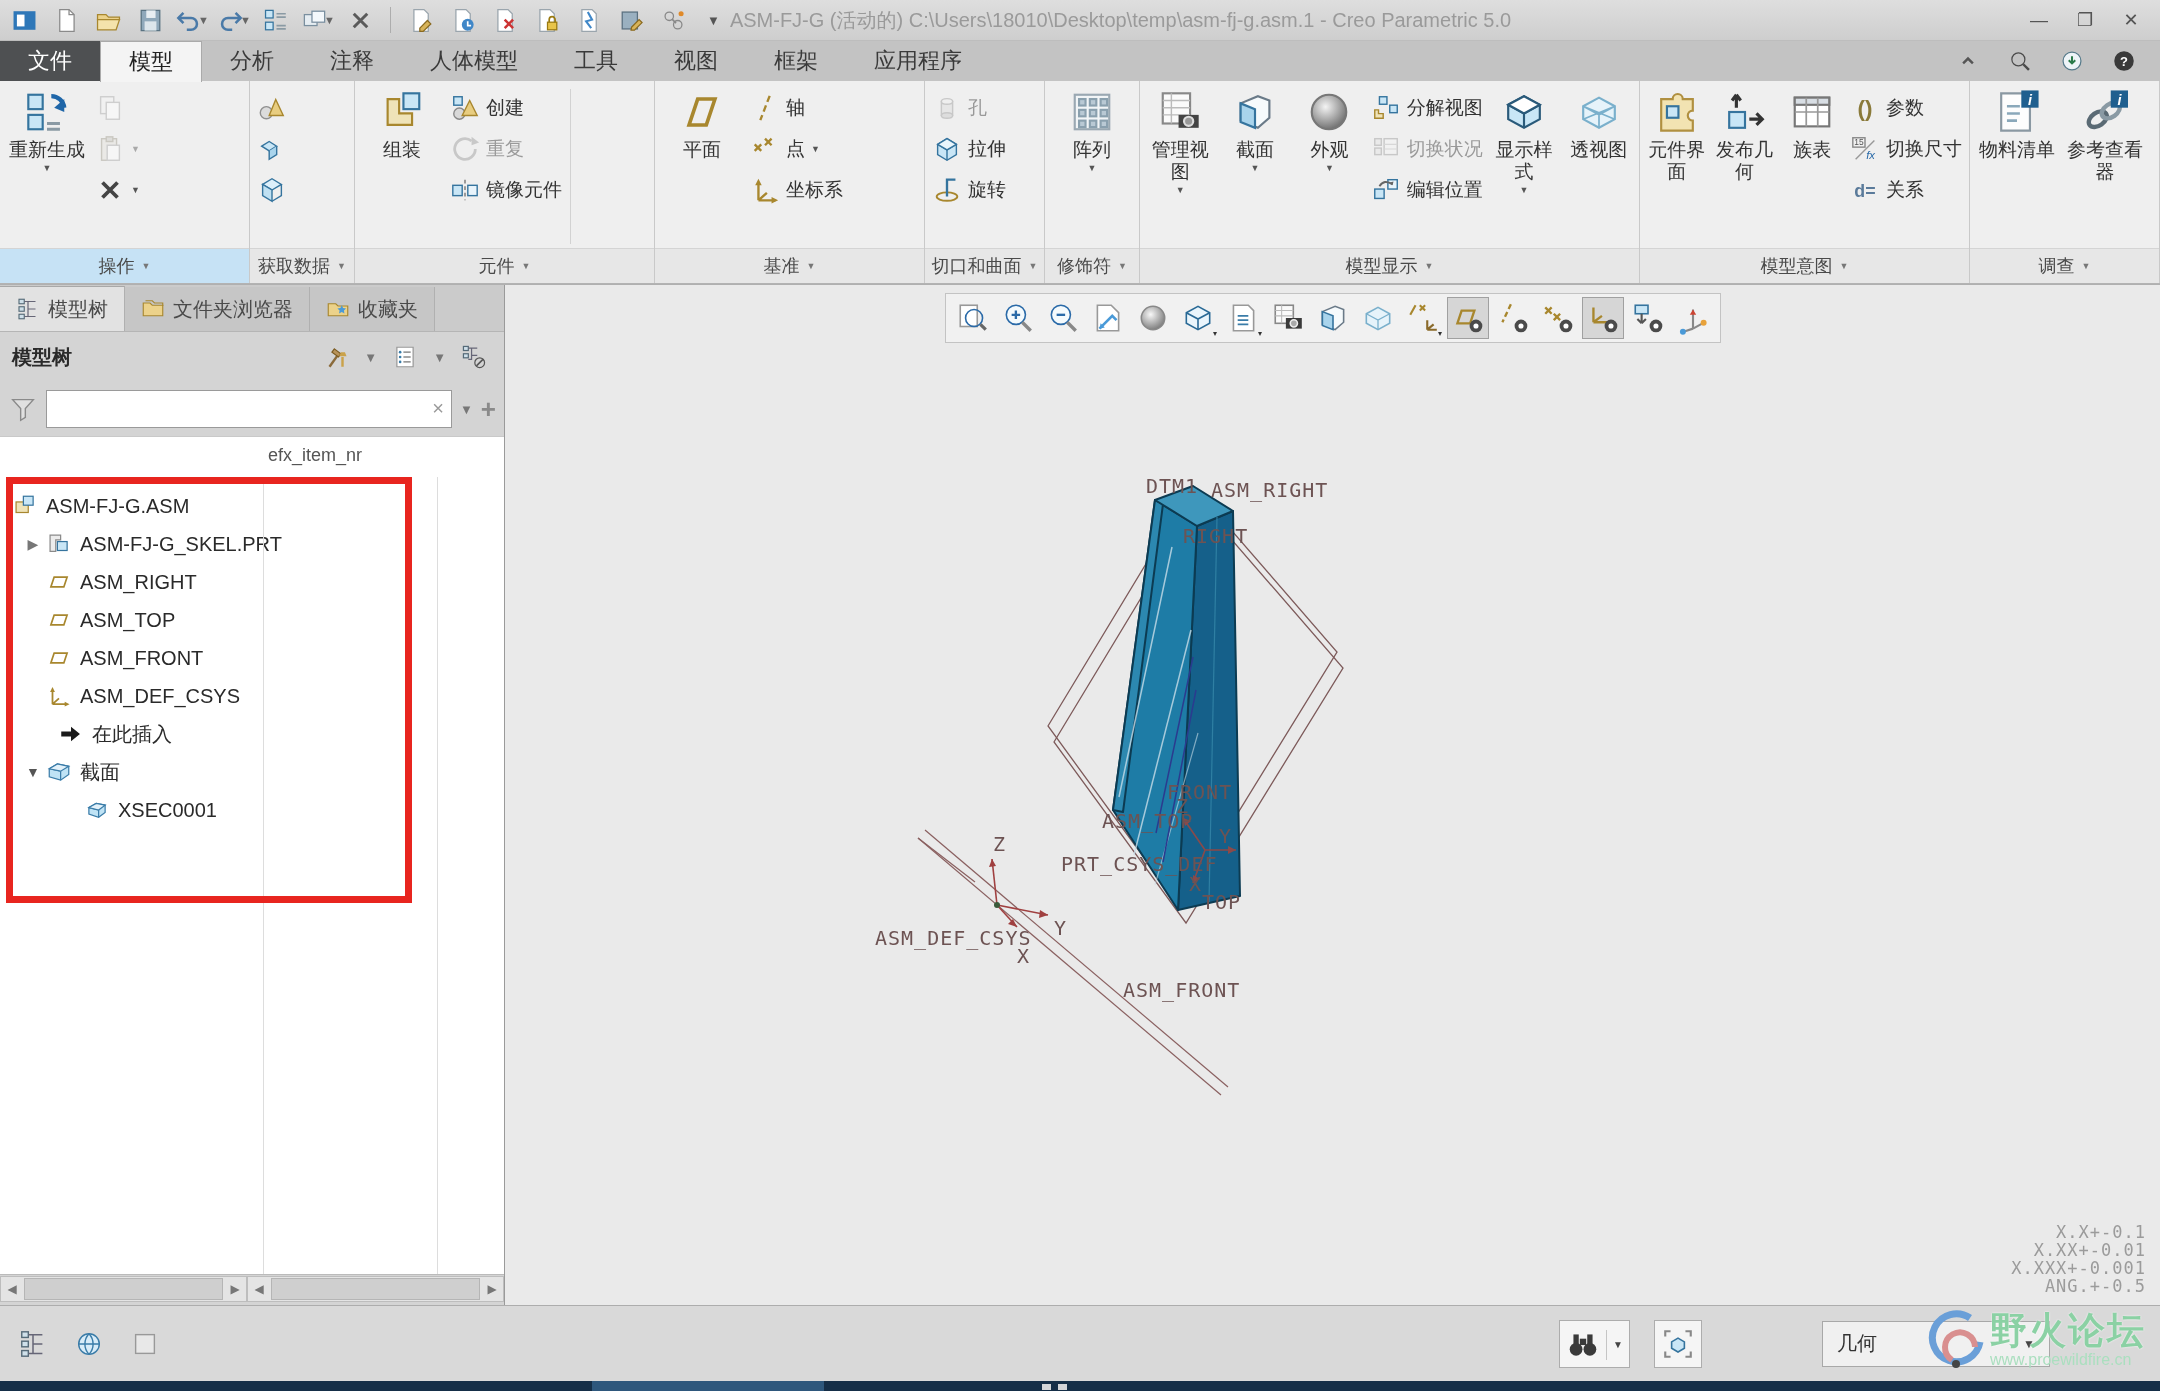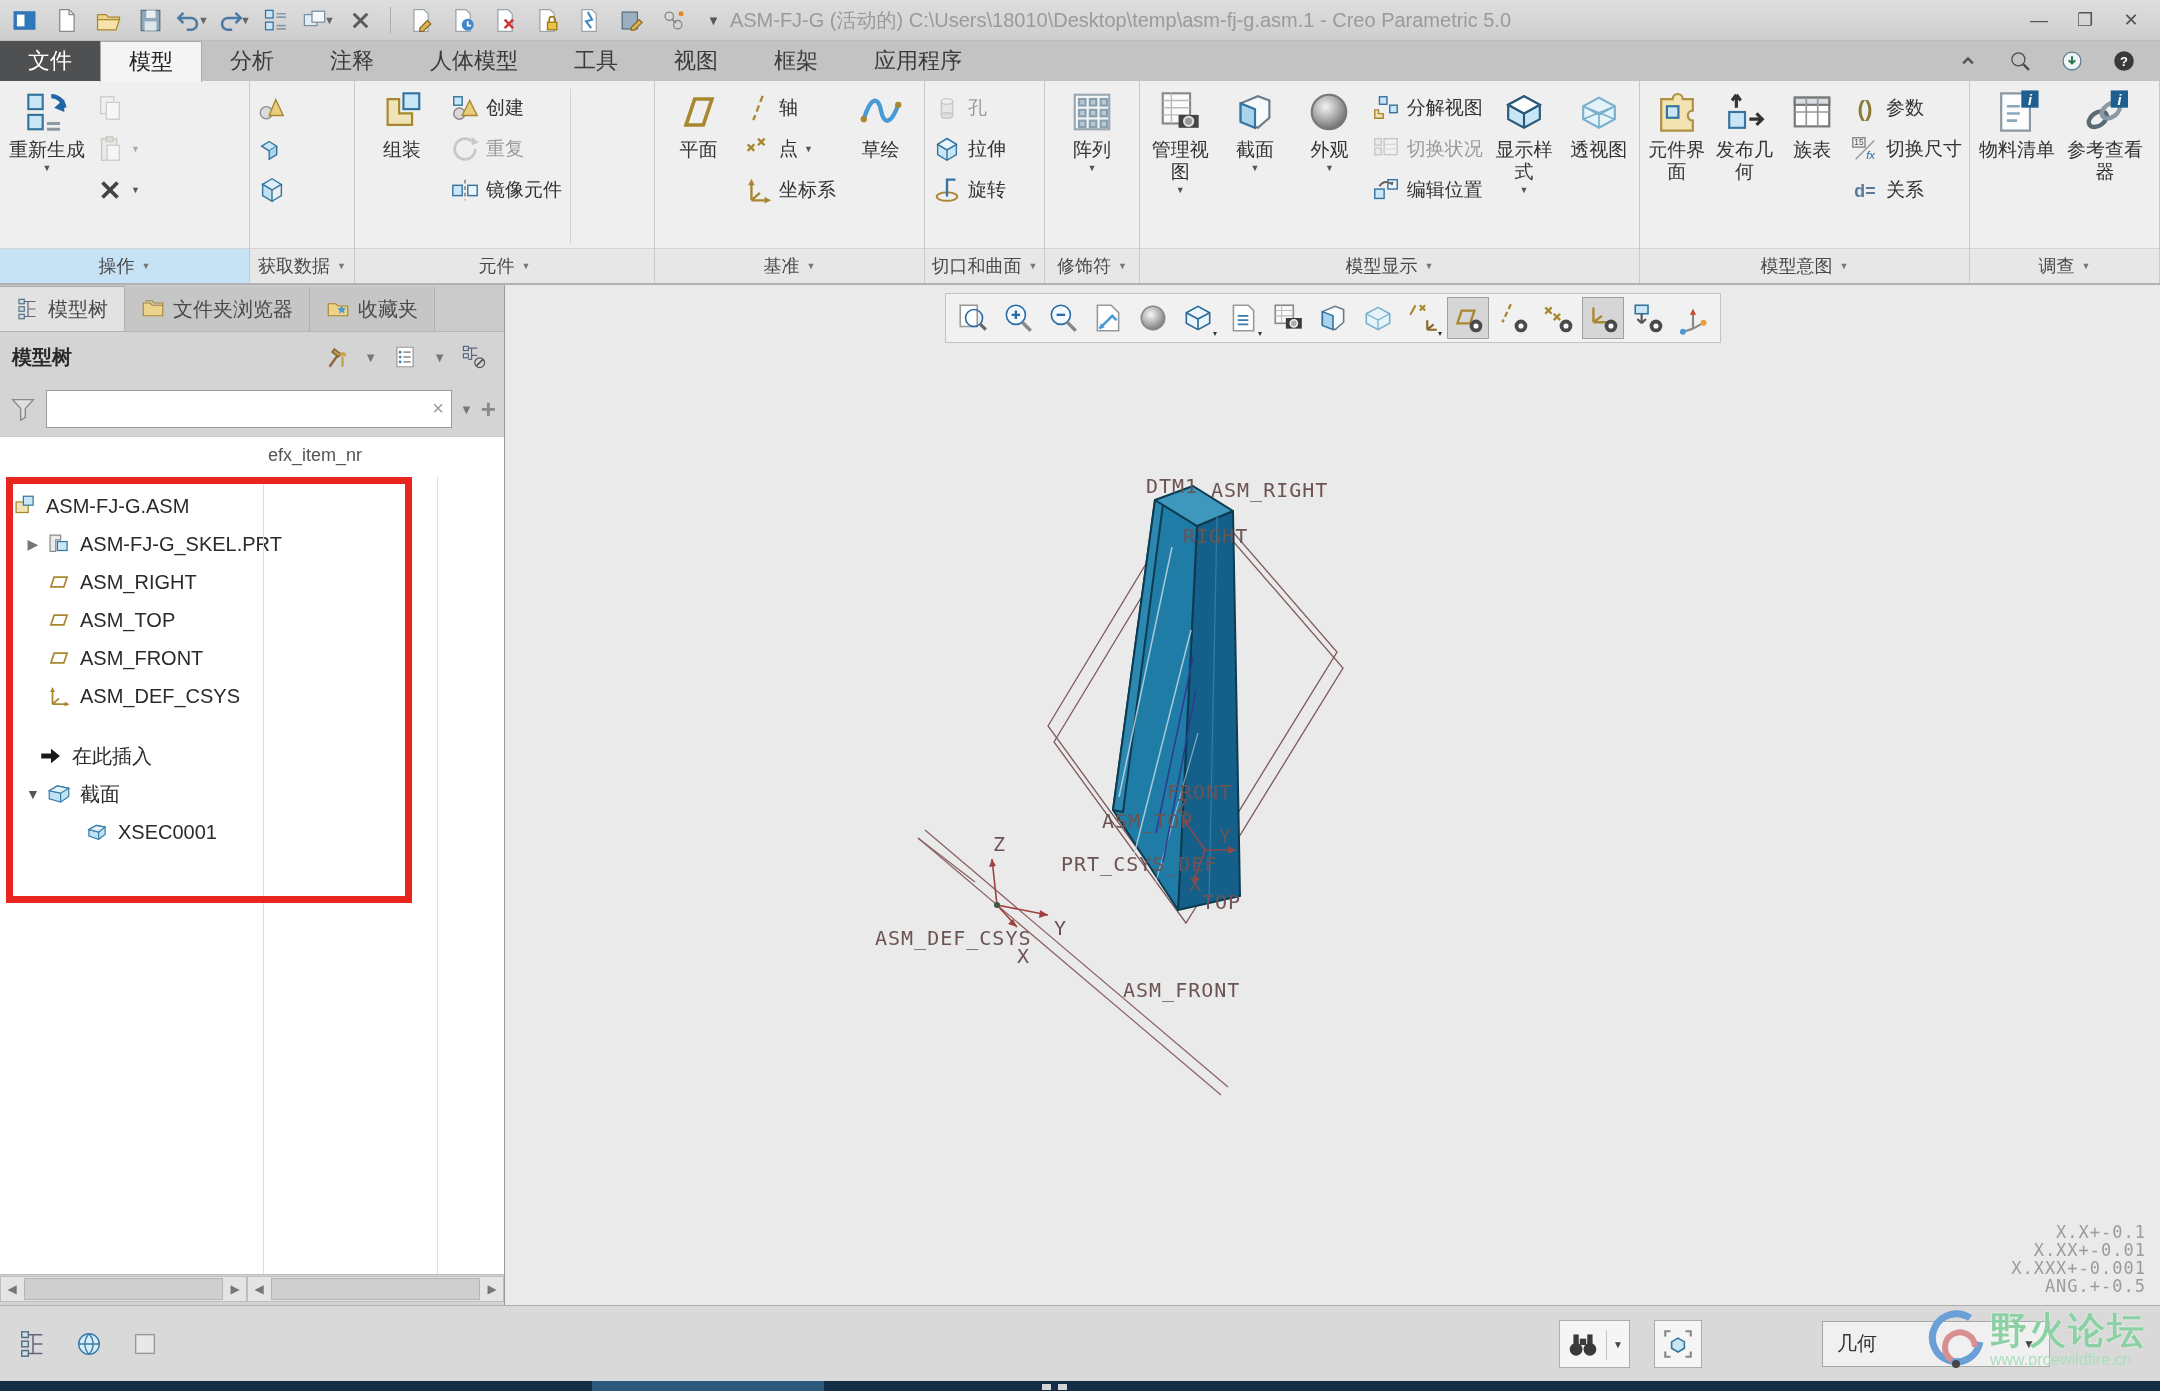--- a/index.html
+++ b/index.html
@@ -476,30 +476,20 @@
               <span class="ic" style="height: 30px; width: 30px;">
                 <svg viewBox="0 0 32 32" xmlns="http://www.w3.org/2000/svg">
                   <path d="M9 27V9M9 27h18M9 27l9-8" fill="none" stroke="#a8872e" stroke-width="2.5"></path>
                   <path d="M9 4l-3.5 7h7z" fill="#a8872e" stroke="none" stroke-width="1.5"></path>
                   <path d="M30 27l-7-3.5v7z" fill="#a8872e" stroke="none" stroke-width="1.5"></path>
                 </svg>
               </span>
               <span>坐标系</span>
             </div>
           </div>
-          <div class="rbig">
-            <span class="ic" style="height: 46px; width: 46px;">
-              <svg viewBox="0 0 32 32" xmlns="http://www.w3.org/2000/svg">
-                <path d="M4 21C9 5 14 5 16 15s7 10 12-4" fill="none" stroke="#4a9ad8" stroke-width="3"></path>
-                <circle cx="4" cy="21" r="2.2" fill="#a8872e" stroke="none" stroke-width="1.5"></circle>
-                <circle cx="28" cy="11" r="2.2" fill="#a8872e" stroke="none" stroke-width="1.5"></circle>
-              </svg>
-            </span>
-            <div class="rlab">草绘</div>
-          </div>
         </div>
         <div class="rglab">
           <span>基准</span>
           <span class="rarr">▼</span>
         </div>
       </div>
       <div class="rg" style="width: 120px;">
         <div class="rgc">
           <div class="rcol">
             <div class="rsm dis">
@@ -904,21 +894,21 @@
             <span class="texp"></span>
             <span class="ic" style="height: 26px; width: 26px;">
               <svg viewBox="0 0 32 32" xmlns="http://www.w3.org/2000/svg">
                 <path d="M8 26V10M8 26h16M8 26l8-7" fill="none" stroke="#a8872e" stroke-width="2.2"></path>
                 <path d="M8 5l-3 6h6z" fill="#a8872e" stroke="none" stroke-width="1.5"></path>
                 <path d="M29 26l-6-3v6z" fill="#a8872e" stroke="none" stroke-width="1.5"></path>
               </svg>
             </span>
             <span class="tlabel">ASM_DEF_CSYS</span>
           </div>
-          <div class="trow" style="padding-left: 12px; margin-top: 22px;">
+          <div class="trow" style="padding-left: 32px;">
             <span class="texp"></span>
             <span class="ic" style="height: 26px; width: 26px;">
               <svg viewBox="0 0 32 32" xmlns="http://www.w3.org/2000/svg">
                 <path d="M4 13h12V7l11 9-11 9v-6H4z" fill="#1a1a1a" stroke="none" stroke-width="1.5"></path>
               </svg>
             </span>
             <span class="tlabel">在此插入</span>
           </div>
           <div class="trow" style="padding-left: 20px;">
             <span class="texp open">▼</span>

